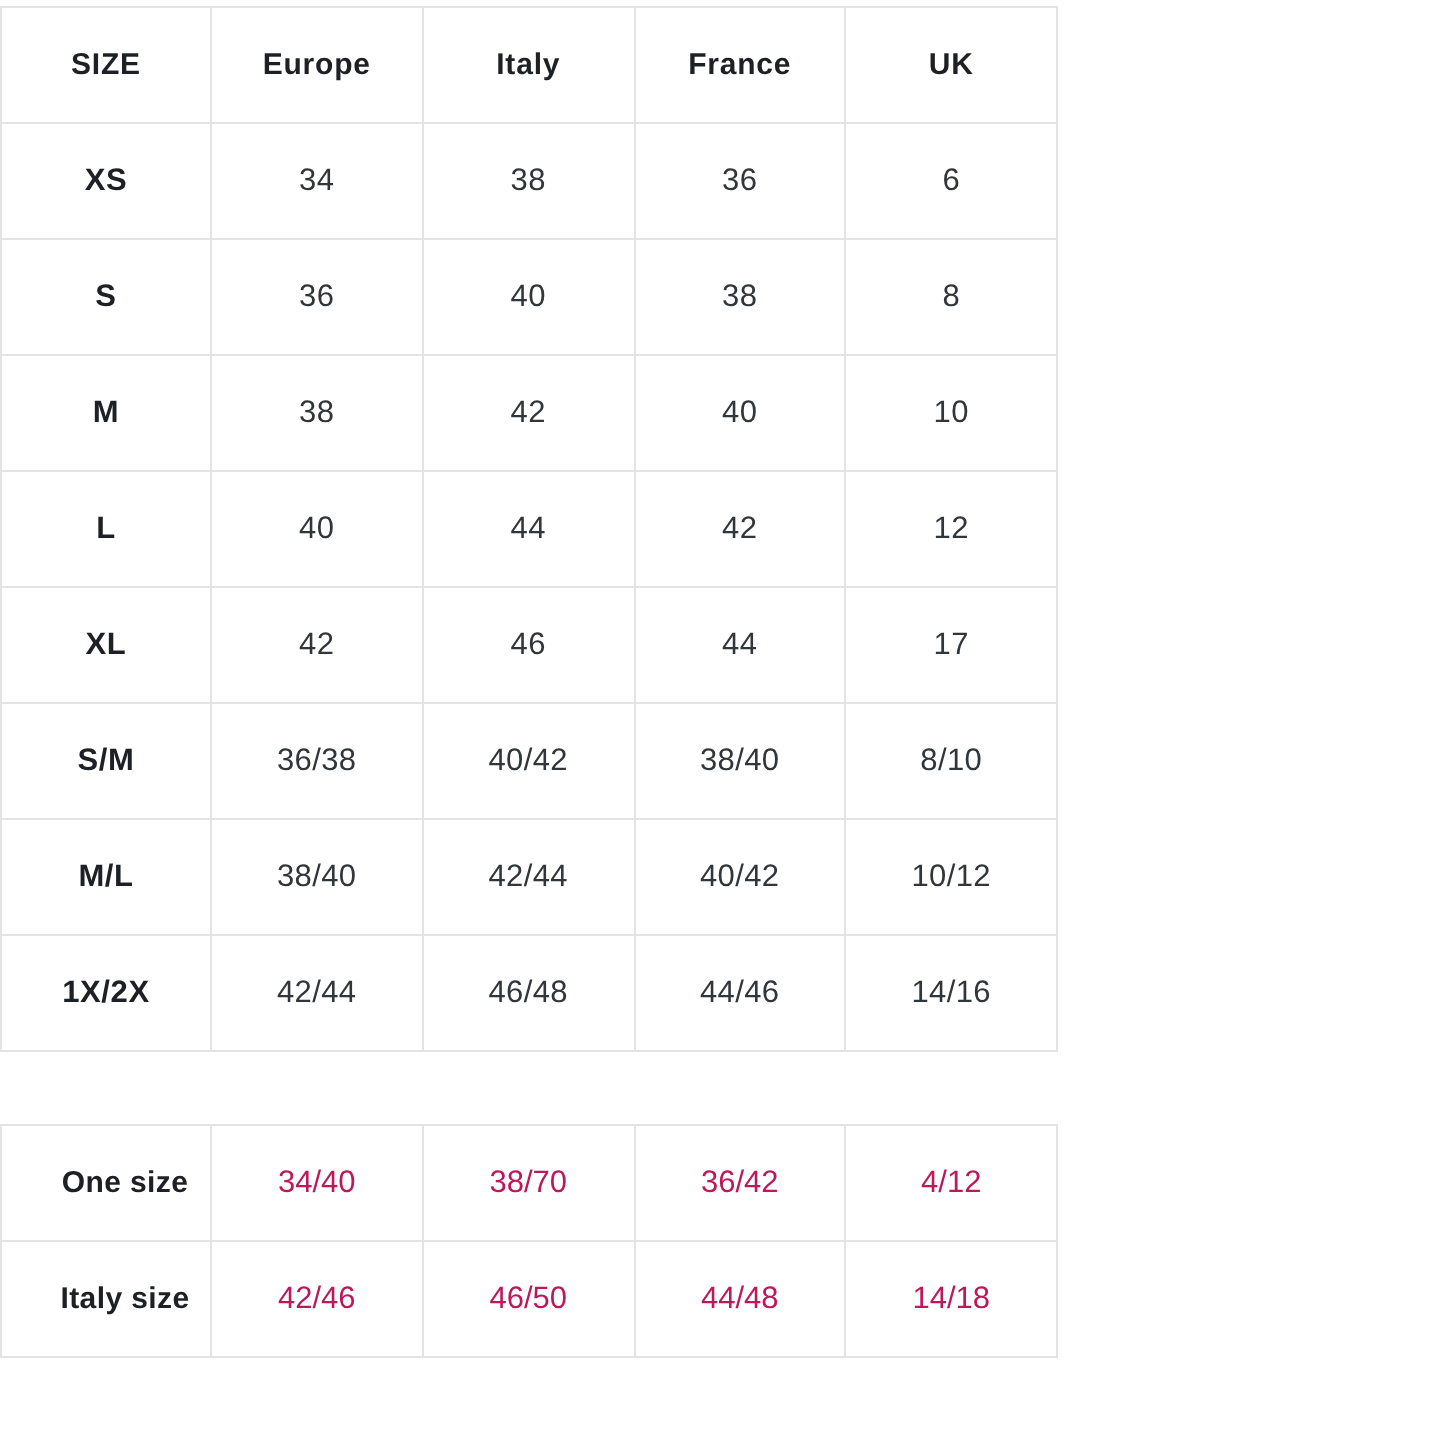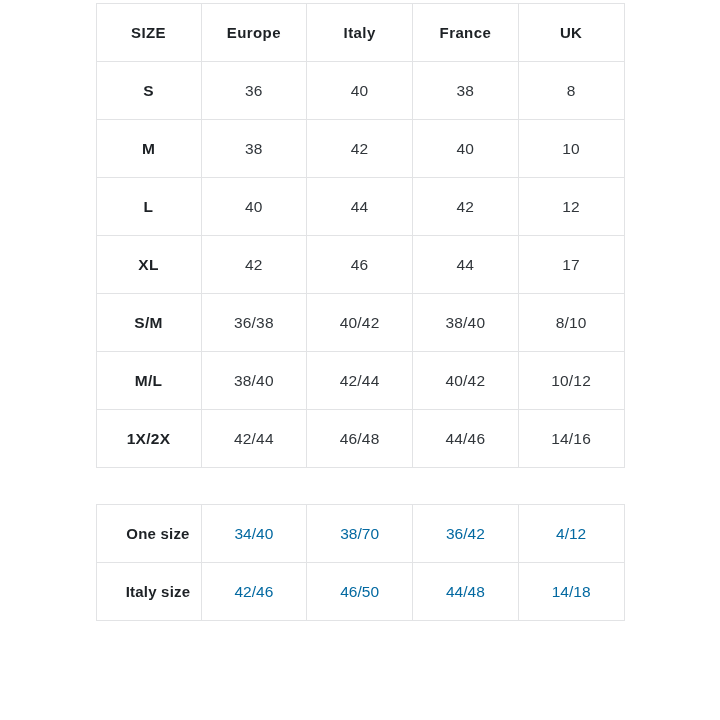--- a/index.html
+++ b/index.html
@@ -15,21 +15,21 @@
     overflow: hidden;
   }
   .page {
     position: relative;
     width: 720px;
     height: 720px;
     box-sizing: border-box;
     padding: 3px 0 0 0;
     display: flex;
     flex-direction: column;
-    align-items: center;
+    align-items: flex-start;
   }
   table.size-table {
     border-collapse: collapse;
     width: 528px;
     table-layout: fixed;
     background: #ffffff;
   }
   table.size-table col.size-col { width: 105px; }
   table.size-table col.val-col { width: 105.75px; }
 
@@ -81,21 +81,21 @@
   }
   table.extra-table th {
     font-weight: bold;
     font-size: 15px;
     letter-spacing: 0.2px;
     color: #1d2125;
     padding-left: 21px;
   }
   table.extra-table td {
     font-weight: normal;
-    color: #0369a1;
+    color: #be185d;
   }
 </style>
 </head>
 <body>
 
 <div class="page">
 
   <table class="size-table">
     <colgroup>
       <col class="size-col">
@@ -108,20 +108,27 @@
       <tr>
         <th>SIZE</th>
         <th>Europe</th>
         <th>Italy</th>
         <th>France</th>
         <th>UK</th>
       </tr>
     </thead>
     <tbody>
       <tr>
+        <th>XS</th>
+        <td>34</td>
+        <td>38</td>
+        <td>36</td>
+        <td>6</td>
+      </tr>
+      <tr>
         <th>S</th>
         <td>36</td>
         <td>40</td>
         <td>38</td>
         <td>8</td>
       </tr>
       <tr>
         <th>M</th>
         <td>38</td>
         <td>42</td>

